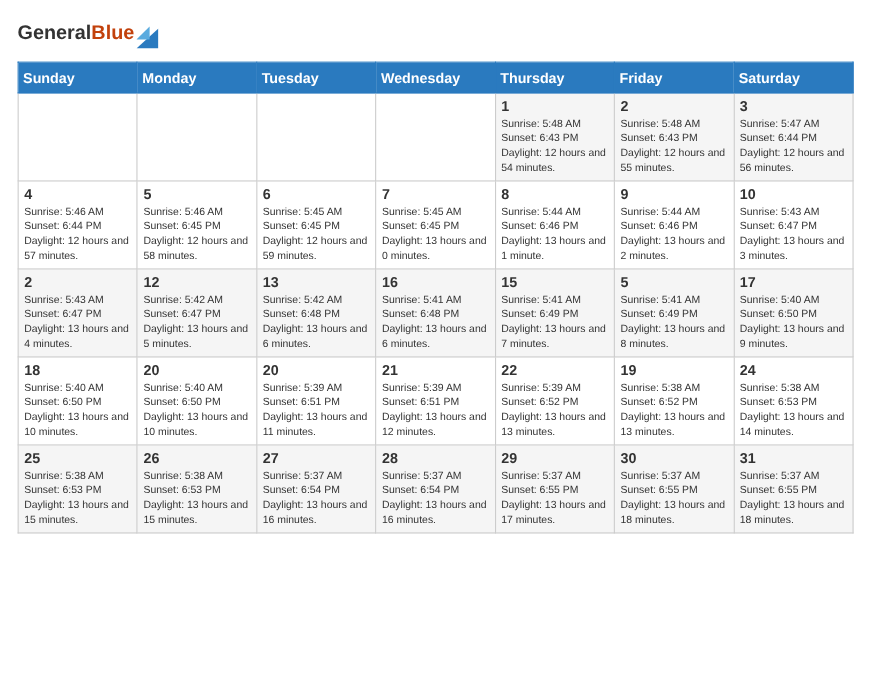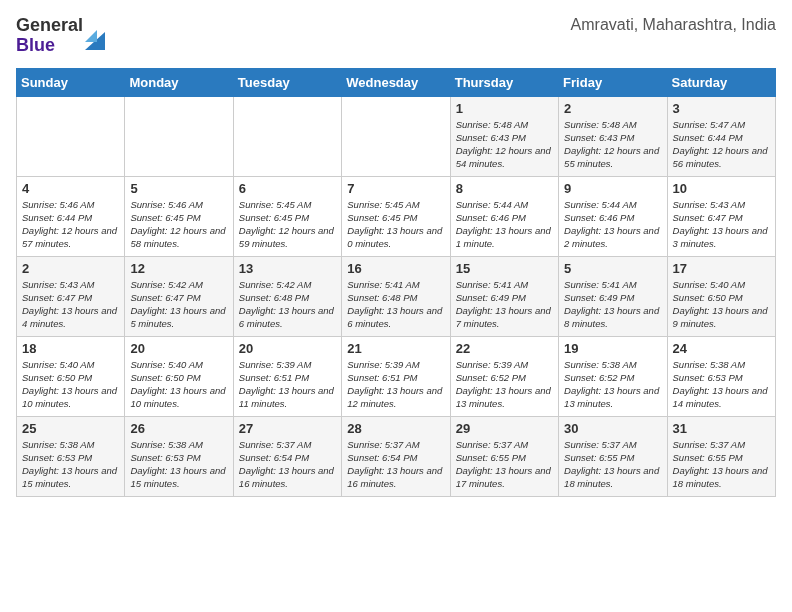--- a/index.html
+++ b/index.html
@@ -15,27 +15,27 @@
       justify-content: space-between;
       align-items: flex-start;
       margin-bottom: 12px;
     }
     .logo {
       display: flex;
       align-items: center;
     }
     .logo-text {
       display: flex;
-      flex-direction: column;
+      flex-direction: row;
       font-size: 18px;
       font-weight: bold;
       line-height: 1.1;
     }
     .logo-general { color: #333; }
-    .logo-blue { color: #4c1d95; }
+    .logo-blue { color: #c2410c; }
     .logo-icon {
       width: 20px;
       height: 28px;
       margin-left: 2px;
     }
     .title-block {
       text-align: right;
     }
     .month-title {
       font-size: 36px;
@@ -81,42 +81,40 @@
       font-size: 13px;
       font-weight: bold;
       color: #333;
       display: block;
       margin-bottom: 2px;
     }
     .cell-info {
       font-size: 9.5px;
       color: #333;
       line-height: 1.4;
-      font-style: italic;
     }
     .empty-cell {
       background: #fff !important;
     }
   </style>
 </head>
 <body>
 
 <div class="header">
   <div class="logo">
     <div class="logo-text">
       <span class="logo-general">General</span>
       <span class="logo-blue">Blue</span>
     </div>
     <svg class="logo-icon" viewBox="0 0 20 28" xmlns="http://www.w3.org/2000/svg">
       <polygon points="0,28 20,10 20,28" fill="#2a7abf"></polygon>
       <polygon points="0,20 12,8 12,20" fill="#5aabdf"></polygon>
     </svg>
   </div>
   <div class="title-block">
-    <div class="location-title">Amravati, Maharashtra, India</div>
   </div>
 </div>
 
 <table>
   <thead>
     <tr>
     <th>Sunday</th>
         <th>Monday</th>
         <th>Tuesday</th>
         <th>Wednesday</th>

